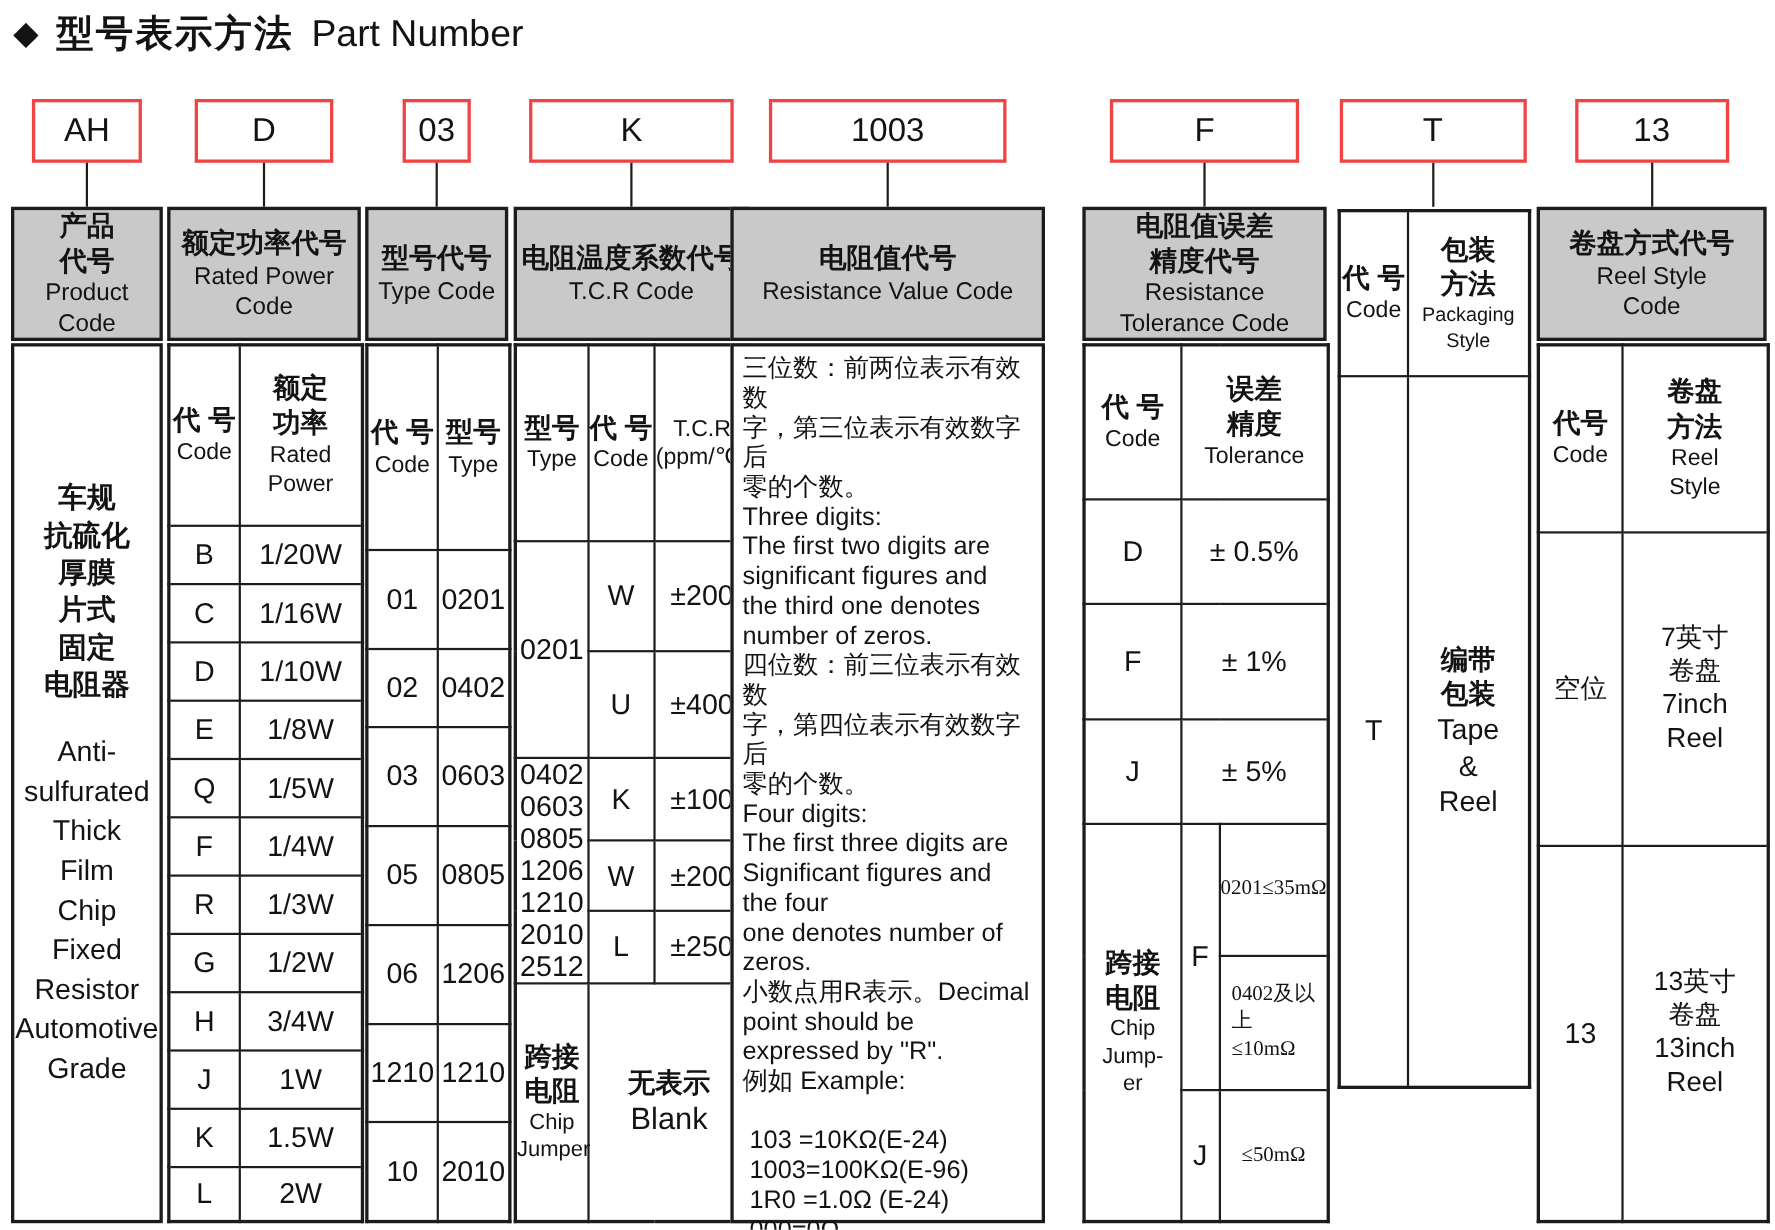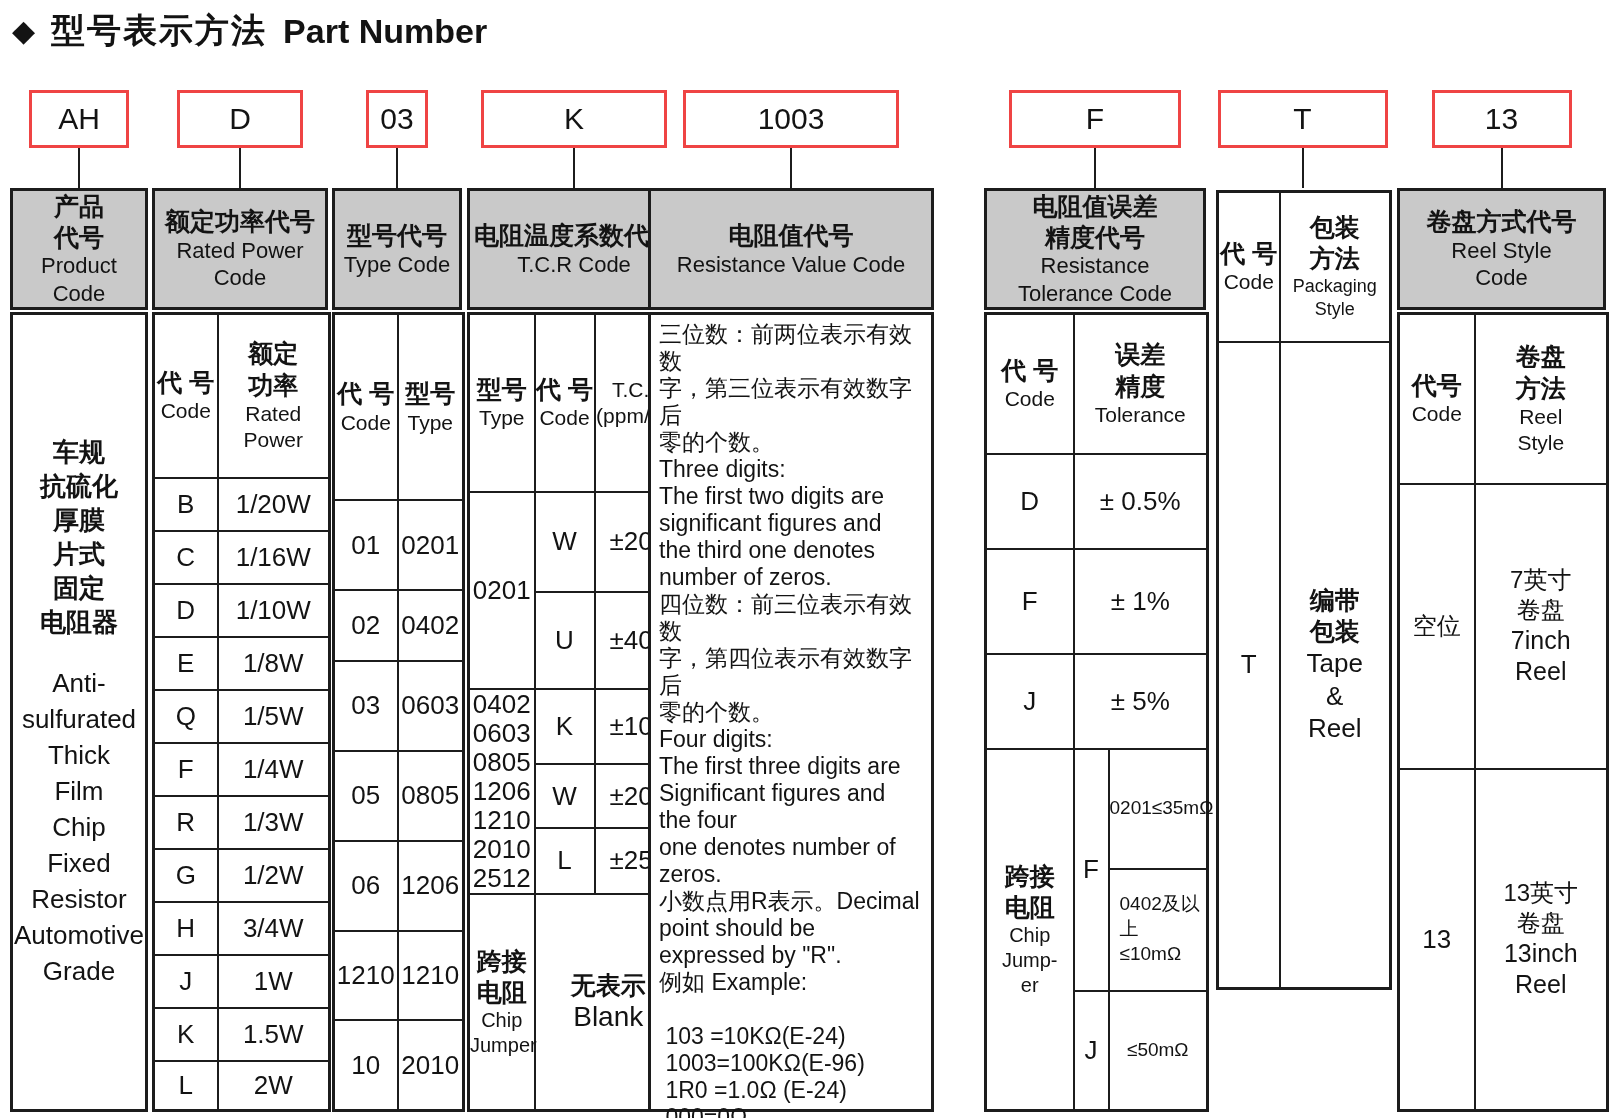--- a/index.html
+++ b/index.html
@@ -2,41 +2,41 @@
 <html><head>
 <meta charset="utf-8">
 <style>
   * { box-sizing: border-box; margin: 0; padding: 0; }
   body { background:#fff; font-family:"Liberation Sans","DejaVu Sans",sans-serif; color:#131313; }
   .page { position:relative; width:1614px; height:1118px; background:#fff; overflow:hidden; }
 
   .title { position:absolute; left:12px; top:8px; display:flex; align-items:center; gap:16px; }
   .title .diamond { font-size:30px; line-height:1; }
   .title .tzh { font-size:34px; font-weight:bold; letter-spacing:2px; }
-  .title .ten { font-size:34px; font-weight:700; }
+  .title .ten { font-size:34px; font-weight:400; }
 
   .col { position:absolute; top:90px; }
   .codebox { margin:0 auto; height:58px; border:3px solid #ef4444; background:#fff;
              display:flex; align-items:center; justify-content:center; font-size:30px; }
   .connector { width:2px; height:40px; background:#1c1c1c; margin:0 auto; }
   .ghead { height:122px; border:3px solid #1c1c1c; background:#c9c9c9; text-align:center;
            display:flex; flex-direction:column; align-items:center; justify-content:center; }
   .gzh { font-size:25px; font-weight:bold; line-height:1.22; white-space:nowrap; }
   .gen { font-size:22px; line-height:1.25; white-space:nowrap; }
 
   .tbody { margin-top:2px; height:800px; }
   .boxed { border:3px solid #1c1c1c; background:#fff; }
 
   table { border-collapse:collapse; width:100%; height:100%; table-layout:fixed;
           border:3px solid #1c1c1c; background:#fff; }
   td { border:2px solid #1c1c1c; text-align:center; vertical-align:middle; padding:0; font-size:26px; }
   .czh { font-size:25px; font-weight:bold; line-height:1.25; white-space:nowrap; }
   .cen { font-size:21px; line-height:1.25; white-space:nowrap; }
   .small { font-size:20px; line-height:1.3; }
-  .tiny { font-size:19px; line-height:1.3; }
+  .tiny { font-size:19px; line-height:1.3;font-family:Liberation Serif, serif; }
 
   .prod-body { display:flex; flex-direction:column; align-items:center; justify-content:center; }
   .prod-zh div { font-size:26px; font-weight:bold; line-height:34px; text-align:center; }
   .prod-en { margin-top:26px; }
   .prod-en div { font-size:26px; line-height:36px; text-align:center; }
 
   .value-body { padding:6px 6px 0 8px; text-align:left; }
   .vline { font-size:23px; line-height:27px; white-space:pre-wrap; }
 
   .stack div { line-height:1.25; }
@@ -299,21 +299,21 @@
           <td colspan="2">
             <div class="czh">无表示</div>
             <div style="font-size:28px">Blank</div>
           </td>
         </tr>
       </tbody>
         </table>
     </div>
   </div>
 
-  <div class="col" style="left:648px;width:286px">
+  <div class="col" style="left:664px;width:286px">
     <div class="codebox" style="width:216px">
       <span>1003</span>
     </div>
     <div class="connector"></div>
     <div class="ghead">
       <div class="gzh">电阻值代号</div>
       <div class="gen">Resistance Value Code</div>
     </div>
     <div class="tbody boxed value-body">
       <div class="vline">三位数：前两位表示有效数</div>

